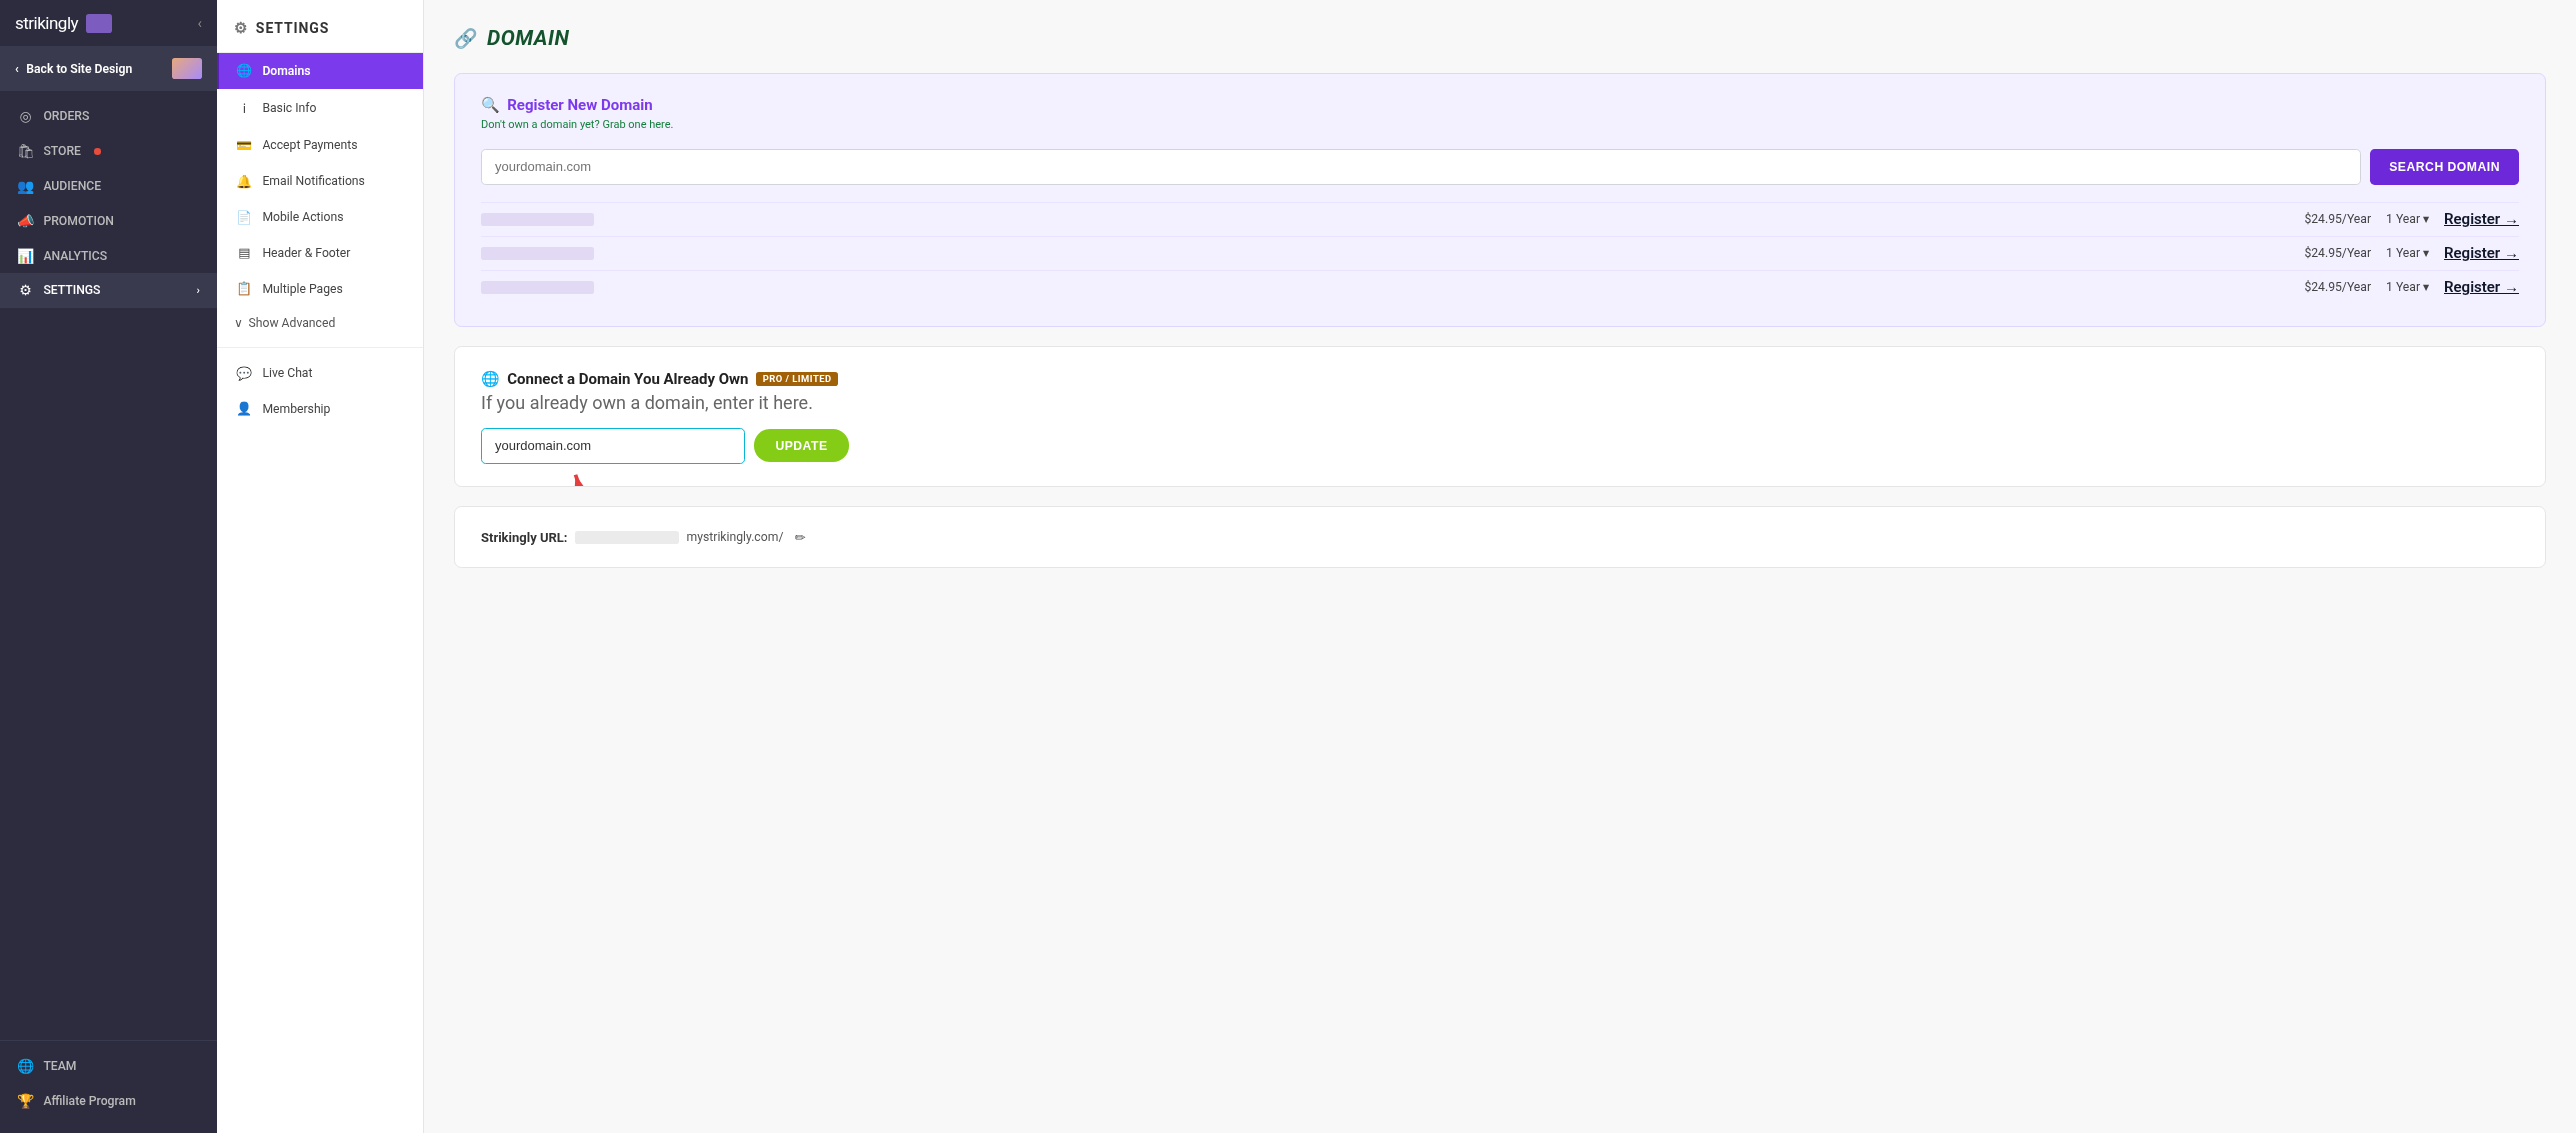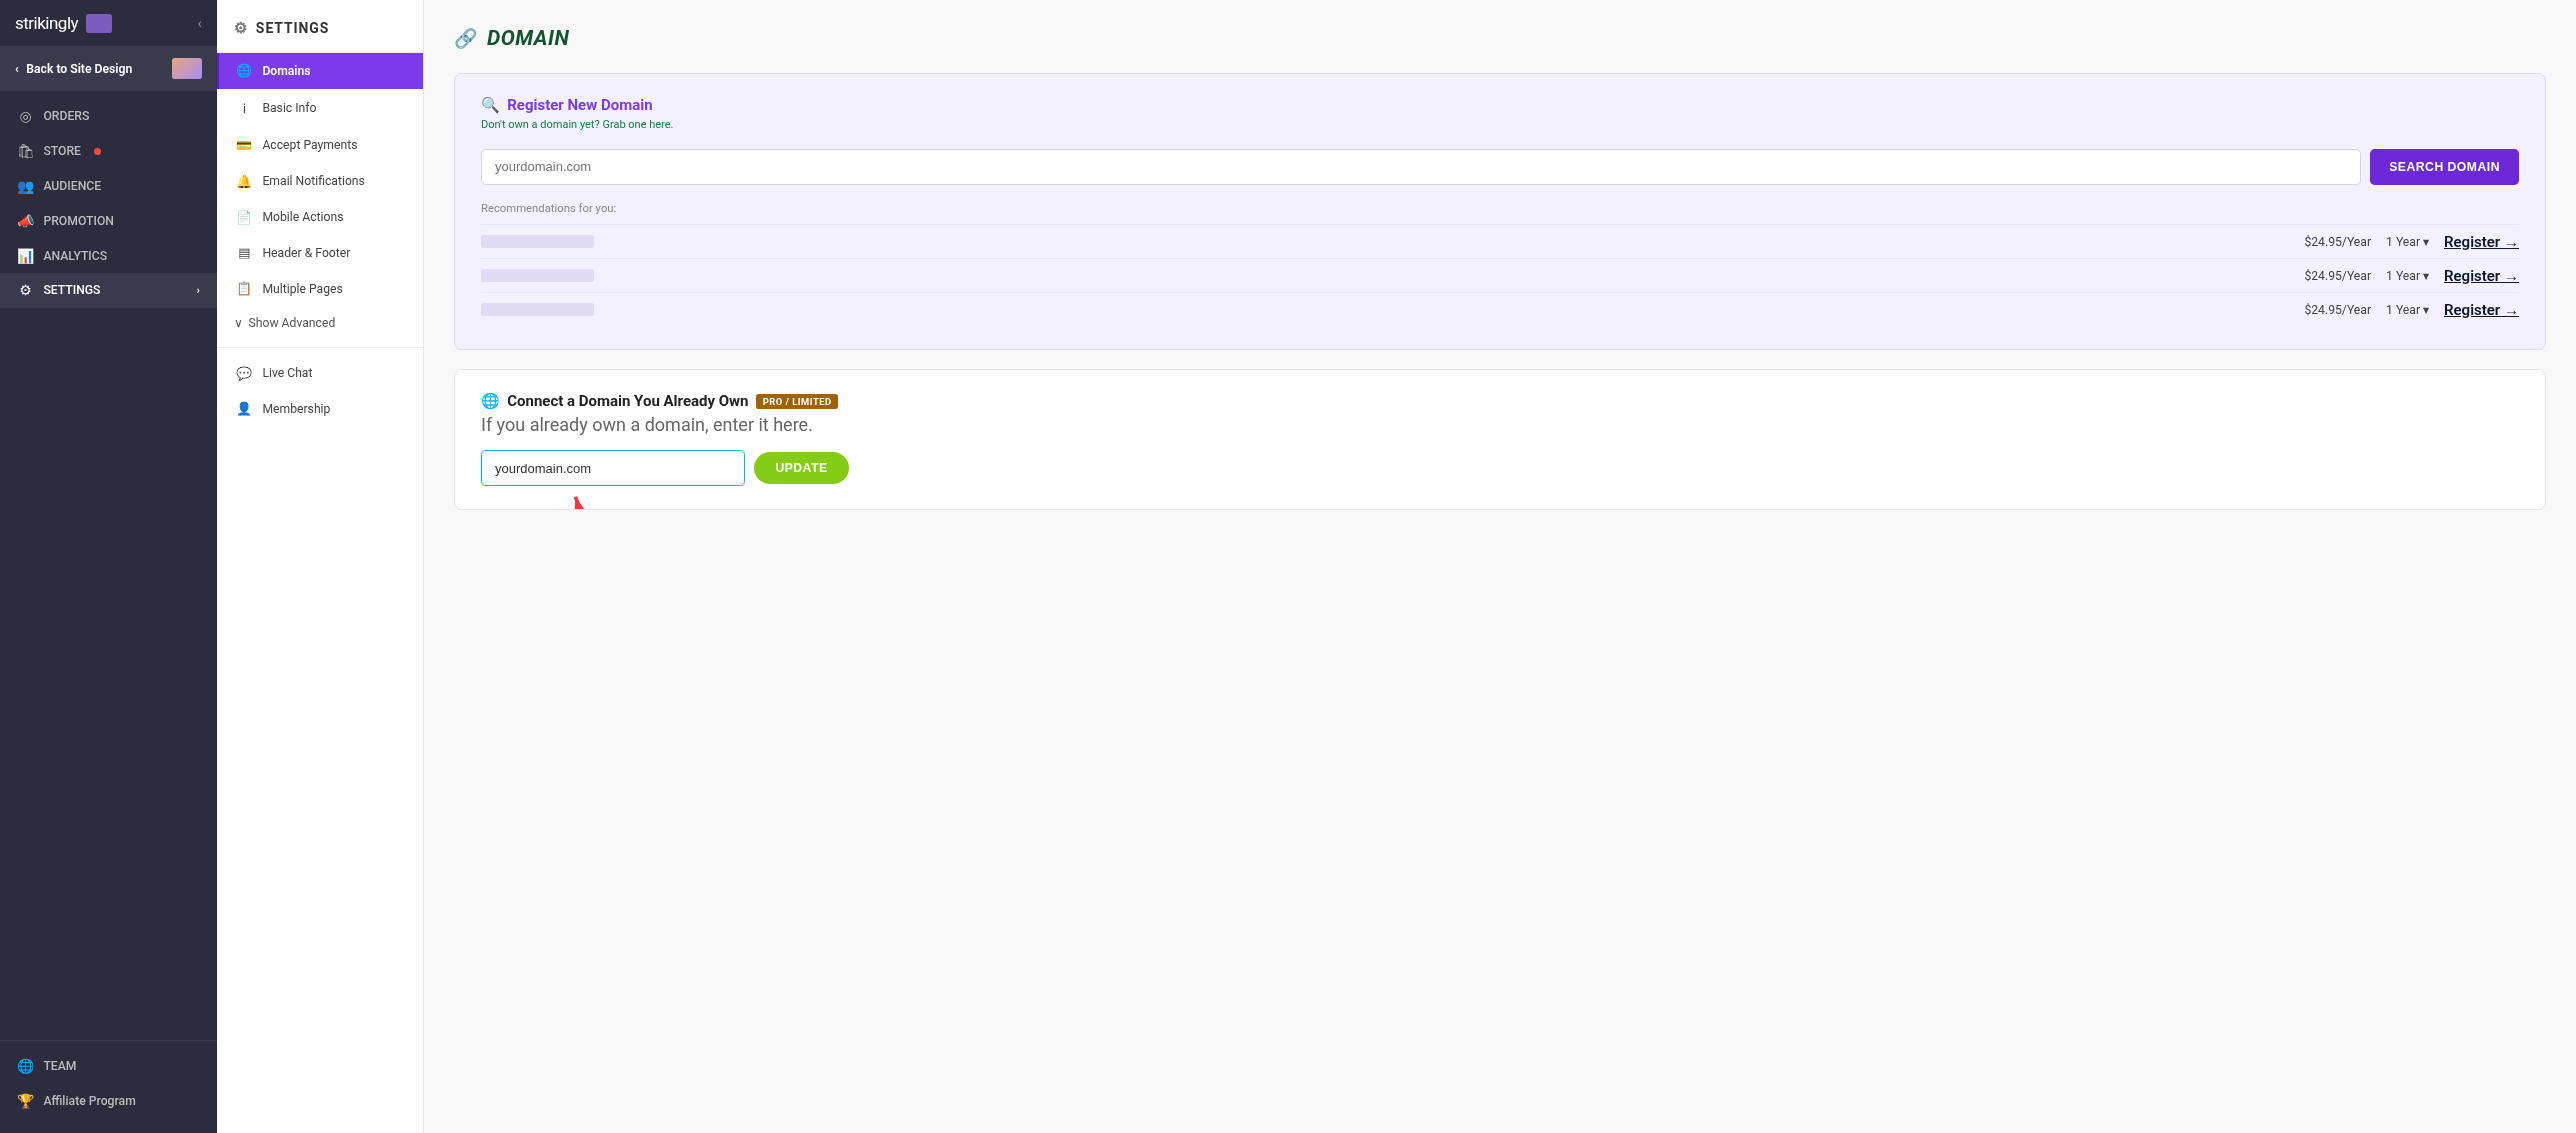--- a/index.html
+++ b/index.html
@@ -406,21 +406,20 @@
         <span>🔍</span>
         <span>Register New Domain</span>
       </div>
       <div class="register-subtitle">Don't own a domain yet? Grab one here.</div>
 
       <div class="domain-search-row">
         <input class="domain-input" type="text" placeholder="yourdomain.com" style="">
         <button class="search-domain-btn">SEARCH DOMAIN</button>
       </div>
 
-      <div class="recommendations-label">Recommendations for you:</div>
 
       <div class="recommendation-row">
         <div class="rec-domain-blur"></div>
         <span class="rec-price">$24.95/Year</span>
         <span class="rec-year">
           <span>1 Year</span>
           <span>▾</span>
         </span>
         <span class="rec-register">Register →</span>
       </div>
@@ -463,14 +462,22 @@
             <marker id="arrowhead" markerWidth="10" markerHeight="7" refX="10" refY="3.5" orient="auto">
               <polygon points="0 0, 10 3.5, 0 7" fill="#e53e3e"></polygon>
             </marker>
           </defs>
           <path d="M 60 55 Q 20 55 10 20" stroke="#e53e3e" stroke-width="4" fill="none" marker-end="url(#arrowhead)"></path>
         </svg>
       </div>
     </div>
   </div>
 
+  <div class="card strikingly-url-card">
+    <div class="card-inner">
+      <span class="url-label">Strikingly URL:</span>
+      <span class="url-blur"></span>
+      <span class="url-suffix">mystrikingly.com/</span>
+      <span class="url-edit-icon">✏</span>
+    </div>
+  </div>
 </div>
 
 
 </body></html>

